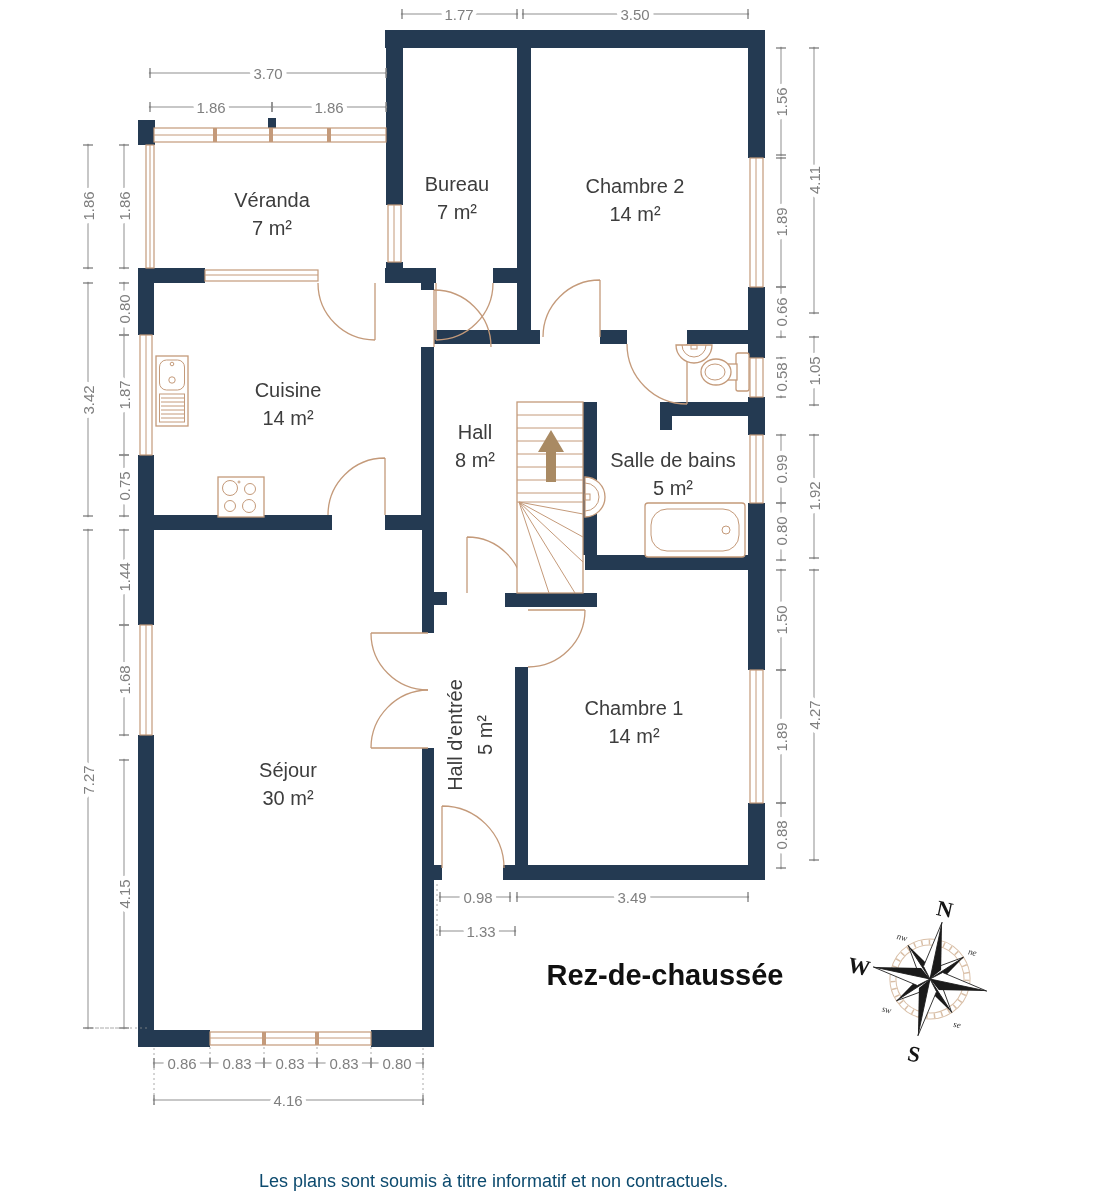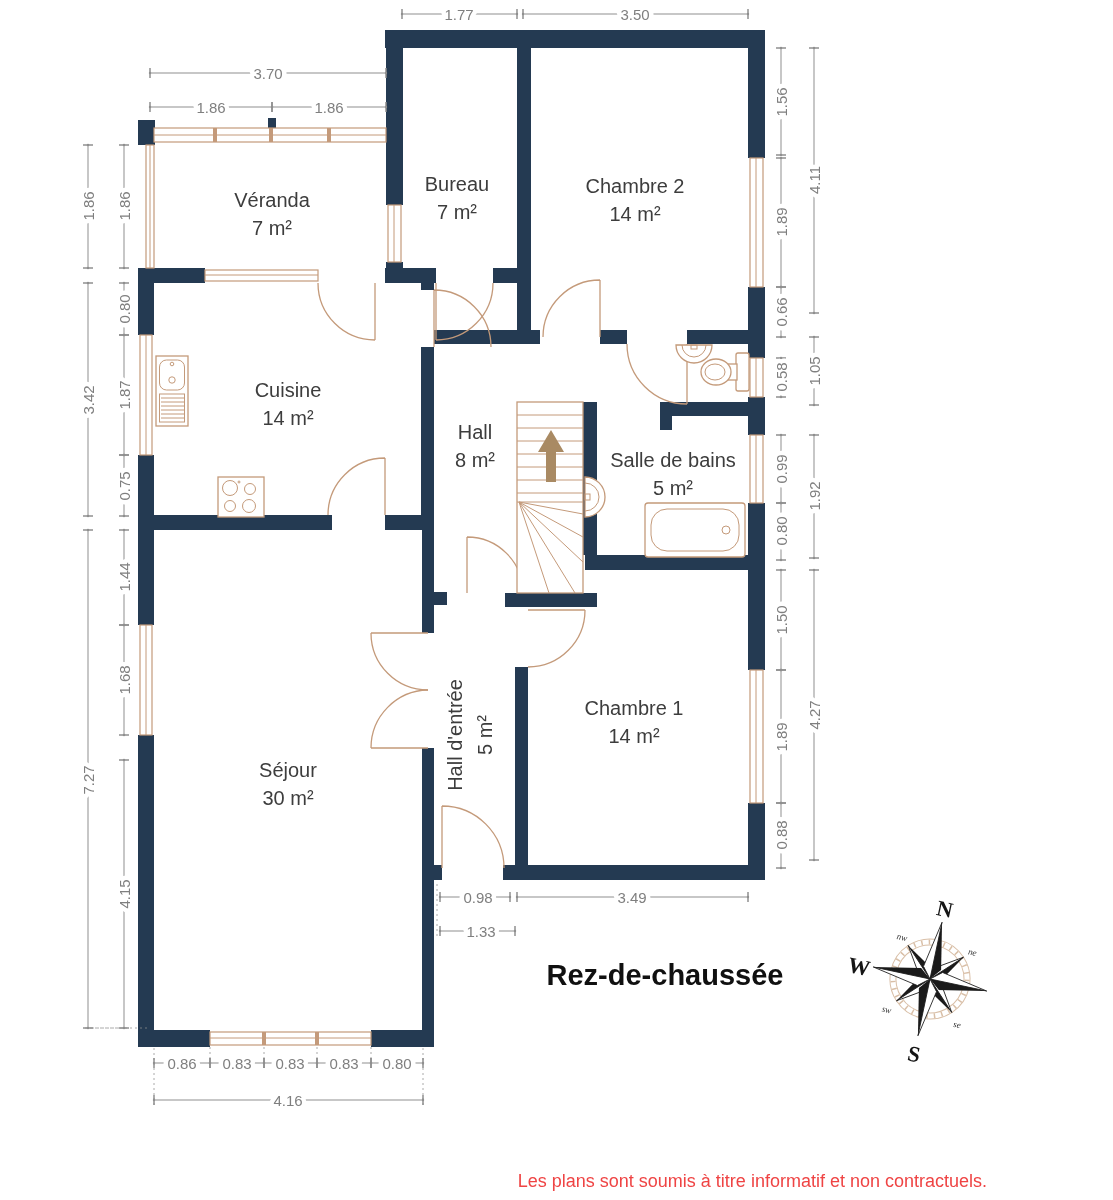--- a/index.html
+++ b/index.html
@@ -26,22 +26,22 @@
   
   .room{font:20px "Liberation Sans",sans-serif;fill:var(--c-label,#3d3d3d);text-anchor:middle;}
   .title{font:bold 29px "Liberation Sans",sans-serif;fill:#101010;text-anchor:middle;}
   
   .cw{fill:#ffffff;stroke:var(--c-compass-star,#1a1a1a);stroke-width:.8;}
   .cb{fill:var(--c-compass-star,#1a1a1a);}
   .ring{fill:none;stroke:var(--c-compass-ring,#d9bfa7);stroke-width:1;}
   .ringt{fill:none;stroke:var(--c-compass-ring,#d9bfa7);stroke-width:5;stroke-dasharray:1.5 6;}
   .cl{font:bold 22px "Liberation Serif",serif;fill:#151515;text-anchor:middle;}
   .cs{font:italic 9px "Liberation Serif",serif;fill:#333;text-anchor:middle;}
-  .footer{position:absolute;left:0;right:0;bottom:8px;text-align:right;
-          font:18px "Liberation Sans",sans-serif;color:#ef4444;margin-top:28px;}
+  .footer{position:absolute;left:0;right:0;bottom:8px;text-align:center;
+          font:18px "Liberation Sans",sans-serif;color:#0c4a6e;margin-top:28px;}
 </style>
 </head>
 <body>
 
 <div class="page">
 <svg width="1113" height="1200" viewBox="0 0 1113 1200">
   <defs>
     <marker id="tick" viewBox="0 0 10 10" refX="5" refY="5" markerWidth="10" markerHeight="10" orient="auto">
       <path d="M5,0 L5,10" stroke="#8f8f8f" stroke-width="1.5"></path>
       <circle cx="5" cy="5" r="1.2" fill="#8f8f8f"></circle>

